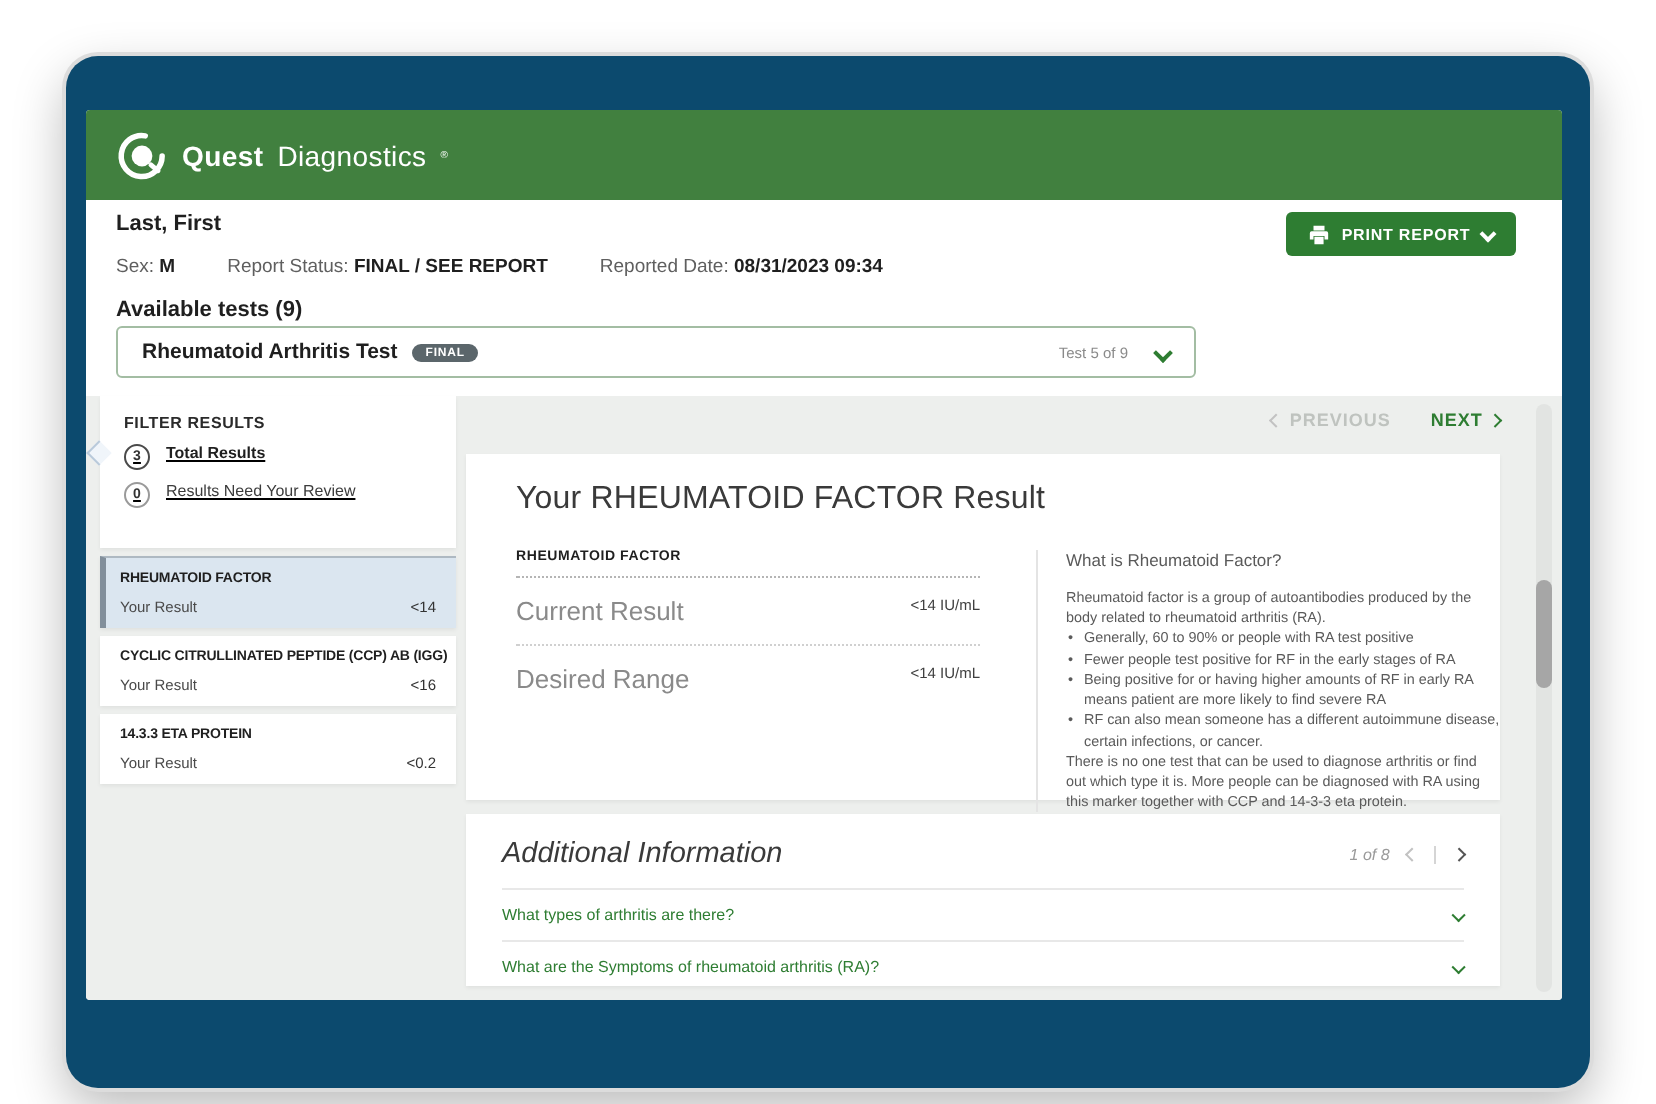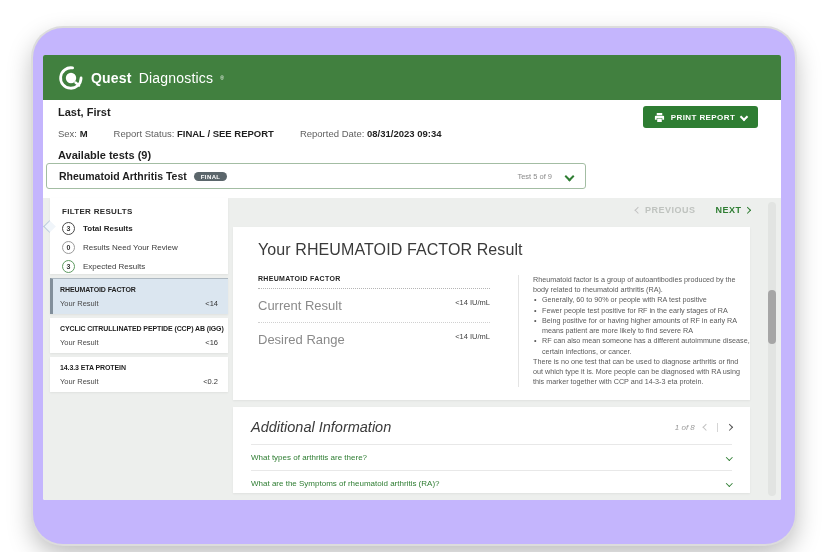--- a/index.html
+++ b/index.html
@@ -3,21 +3,21 @@
 <meta charset="utf-8">
 <style>
   * { margin:0; padding:0; box-sizing:border-box; }
   body {
     width:828px; height:552px; position:relative; background:#ffffff;
     font-family:"Liberation Sans", sans-serif; overflow:hidden;
   }
   
   .frame {
     position:absolute; left:33px; top:28px; width:762px; height:516px;
-    background:#c4b5fd; border-radius:30px;
+    background:#0c4a6e; border-radius:16px;
     box-shadow:0 0 0 2px #dcdcdc, 0 10px 26px rgba(0,0,0,.28);
   }
   .screen {
     position:absolute; left:10px; top:27px; width:738px; height:445px;
     background:#ffffff; overflow:hidden; border-radius:2px;
   }
   
   .app-header {
     position:absolute; left:0; top:0; width:738px; height:45px;
     background:#41803f; display:flex; align-items:center; padding-left:15px;
@@ -26,21 +26,21 @@
   .logo svg { width:26px; height:26px; }
   .logo-bold { color:#fff; font-weight:bold; font-size:14px; letter-spacing:.2px; }
   .logo-light { color:#fff; font-weight:300; font-size:14px; letter-spacing:.2px; }
   .logo-reg { color:#fff; font-size:5px; vertical-align:super; }
   
   .patient-name { position:absolute; left:15px; top:51px; font-size:11px; font-weight:bold; color:#1f1f1f; }
   .meta-row { position:absolute; left:15px; top:73px; display:flex; gap:26px; font-size:9.5px; color:#5f5f5f; }
   .meta-row b { color:#1f1f1f; }
   .available-tests { position:absolute; left:15px; top:94px; font-size:11px; font-weight:bold; color:#1f1f1f;text-align:right; }
   .test-select {
-    position:absolute; left:3px; top:108px; width:540px; height:26px;
+    position:absolute; left:15px; top:108px; width:540px; height:26px;
     background:#fff; border:1px solid #a3bda3; border-radius:3px;
     display:flex; align-items:center; padding:0 12px; cursor:pointer;
   }
   .test-select .t-name { font-size:10.5px; font-weight:bold; color:#1f1f1f; }
   .badge-final {
     margin-left:7px; background:#5b666b; color:#fff; font-size:6px; font-weight:bold;
     letter-spacing:.4px; border-radius:7px; padding:2px 7px 1px;
   }
   .t-pos { margin-left:auto; font-size:7.5px; color:#8a8a8a; margin-right:14px; }
   .chev { display:inline-block; border:solid #2e7d32; border-width:0 2px 2px 0; padding:2.5px; transform:rotate(45deg); }
@@ -56,21 +56,21 @@
     display:flex; align-items:center; justify-content:center; gap:6px;
     font-family:"Liberation Sans", sans-serif; font-size:8px; font-weight:bold; letter-spacing:.4px; cursor:pointer;
   }
   .print-btn svg { width:11px; height:11px; }
   
   .content { position:absolute; left:0; top:143px; width:738px; height:302px; background:#edefed; }
   
   .sidebar { position:absolute; left:7px; top:0; width:178px; }
   .filter-panel { background:#fff; height:76px; padding:9px 12px; position:relative; box-shadow:0 1px 2px rgba(0,0,0,.06); }
   .filter-title { font-size:8px; font-weight:bold; color:#2a2a2a; letter-spacing:.3px; }
-  .filter-item { display:flex; align-items:center; gap:8px; margin-top:6px; cursor:pointer; }
+  .filter-item { display:flex; align-items:flex-start; gap:8px; margin-top:6px; cursor:pointer;text-decoration:underline; }
   .f-circle {
     width:13px; height:13px; border-radius:50%; border:1.4px solid #9a9a9a;
     display:flex; align-items:center; justify-content:center;
     font-size:7px; font-weight:bold; color:#333; flex:none; background:#fff;
   }
   .f-circle.dark { border-color:#4a4a4a; }
   .f-circle.green { border-color:#5d9a60; }
   .f-label { font-size:8px; color:#3c3c3c; }
   .f-label.bold { font-weight:bold; color:#1f1f1f; }
   .arrow-marker {
@@ -188,24 +188,20 @@
         <div class="filter-panel">
           <div class="arrow-marker"></div>
           <div class="filter-title">FILTER RESULTS</div>
           <div class="filter-item">
             <span class="f-circle dark">3</span>
             <span class="f-label bold">Total Results</span>
           </div>
           <div class="filter-item">
             <span class="f-circle">0</span>
             <span class="f-label">Results Need Your Review</span>
-          </div>
-          <div class="filter-item">
-            <span class="f-circle green">3</span>
-            <span class="f-label">Expected Results</span>
           </div>
         </div>
 
         <div class="result-card selected">
           <div class="rc-name">RHEUMATOID FACTOR</div>
           <div class="rc-row">
             <span class="rc-label">Your Result</span>
             <span class="rc-value">&lt;14</span>
           </div>
         </div>
@@ -245,20 +241,21 @@
               <div class="res-row">
                 <span class="res-label">Current Result</span>
                 <span class="res-value">&lt;14 IU/mL</span>
               </div>
               <div class="res-row">
                 <span class="res-label">Desired Range</span>
                 <span class="res-value">&lt;14 IU/mL</span>
               </div>
             </div>
             <div class="info-col">
+              <div class="info-title">What is Rheumatoid Factor?</div>
               <div class="info-text">
                 <p>Rheumatoid factor is a group of autoantibodies produced by the body related to rheumatoid arthritis (RA).</p>
                 <ul>
                   <li>Generally, 60 to 90% or people with RA test positive</li>
                   <li>Fewer people test positive for RF in the early stages of RA</li>
                   <li>Being positive for or having higher amounts of RF in early RA means patient are more likely to find severe RA</li>
                   <li>RF can also mean someone has a different autoimmune disease, certain infections, or cancer.</li>
                 </ul>
                 <p>There is no one test that can be used to diagnose arthritis or find out which type it is. More people can be diagnosed with RA using this marker together with CCP and 14-3-3 eta protein.</p>
               </div>

